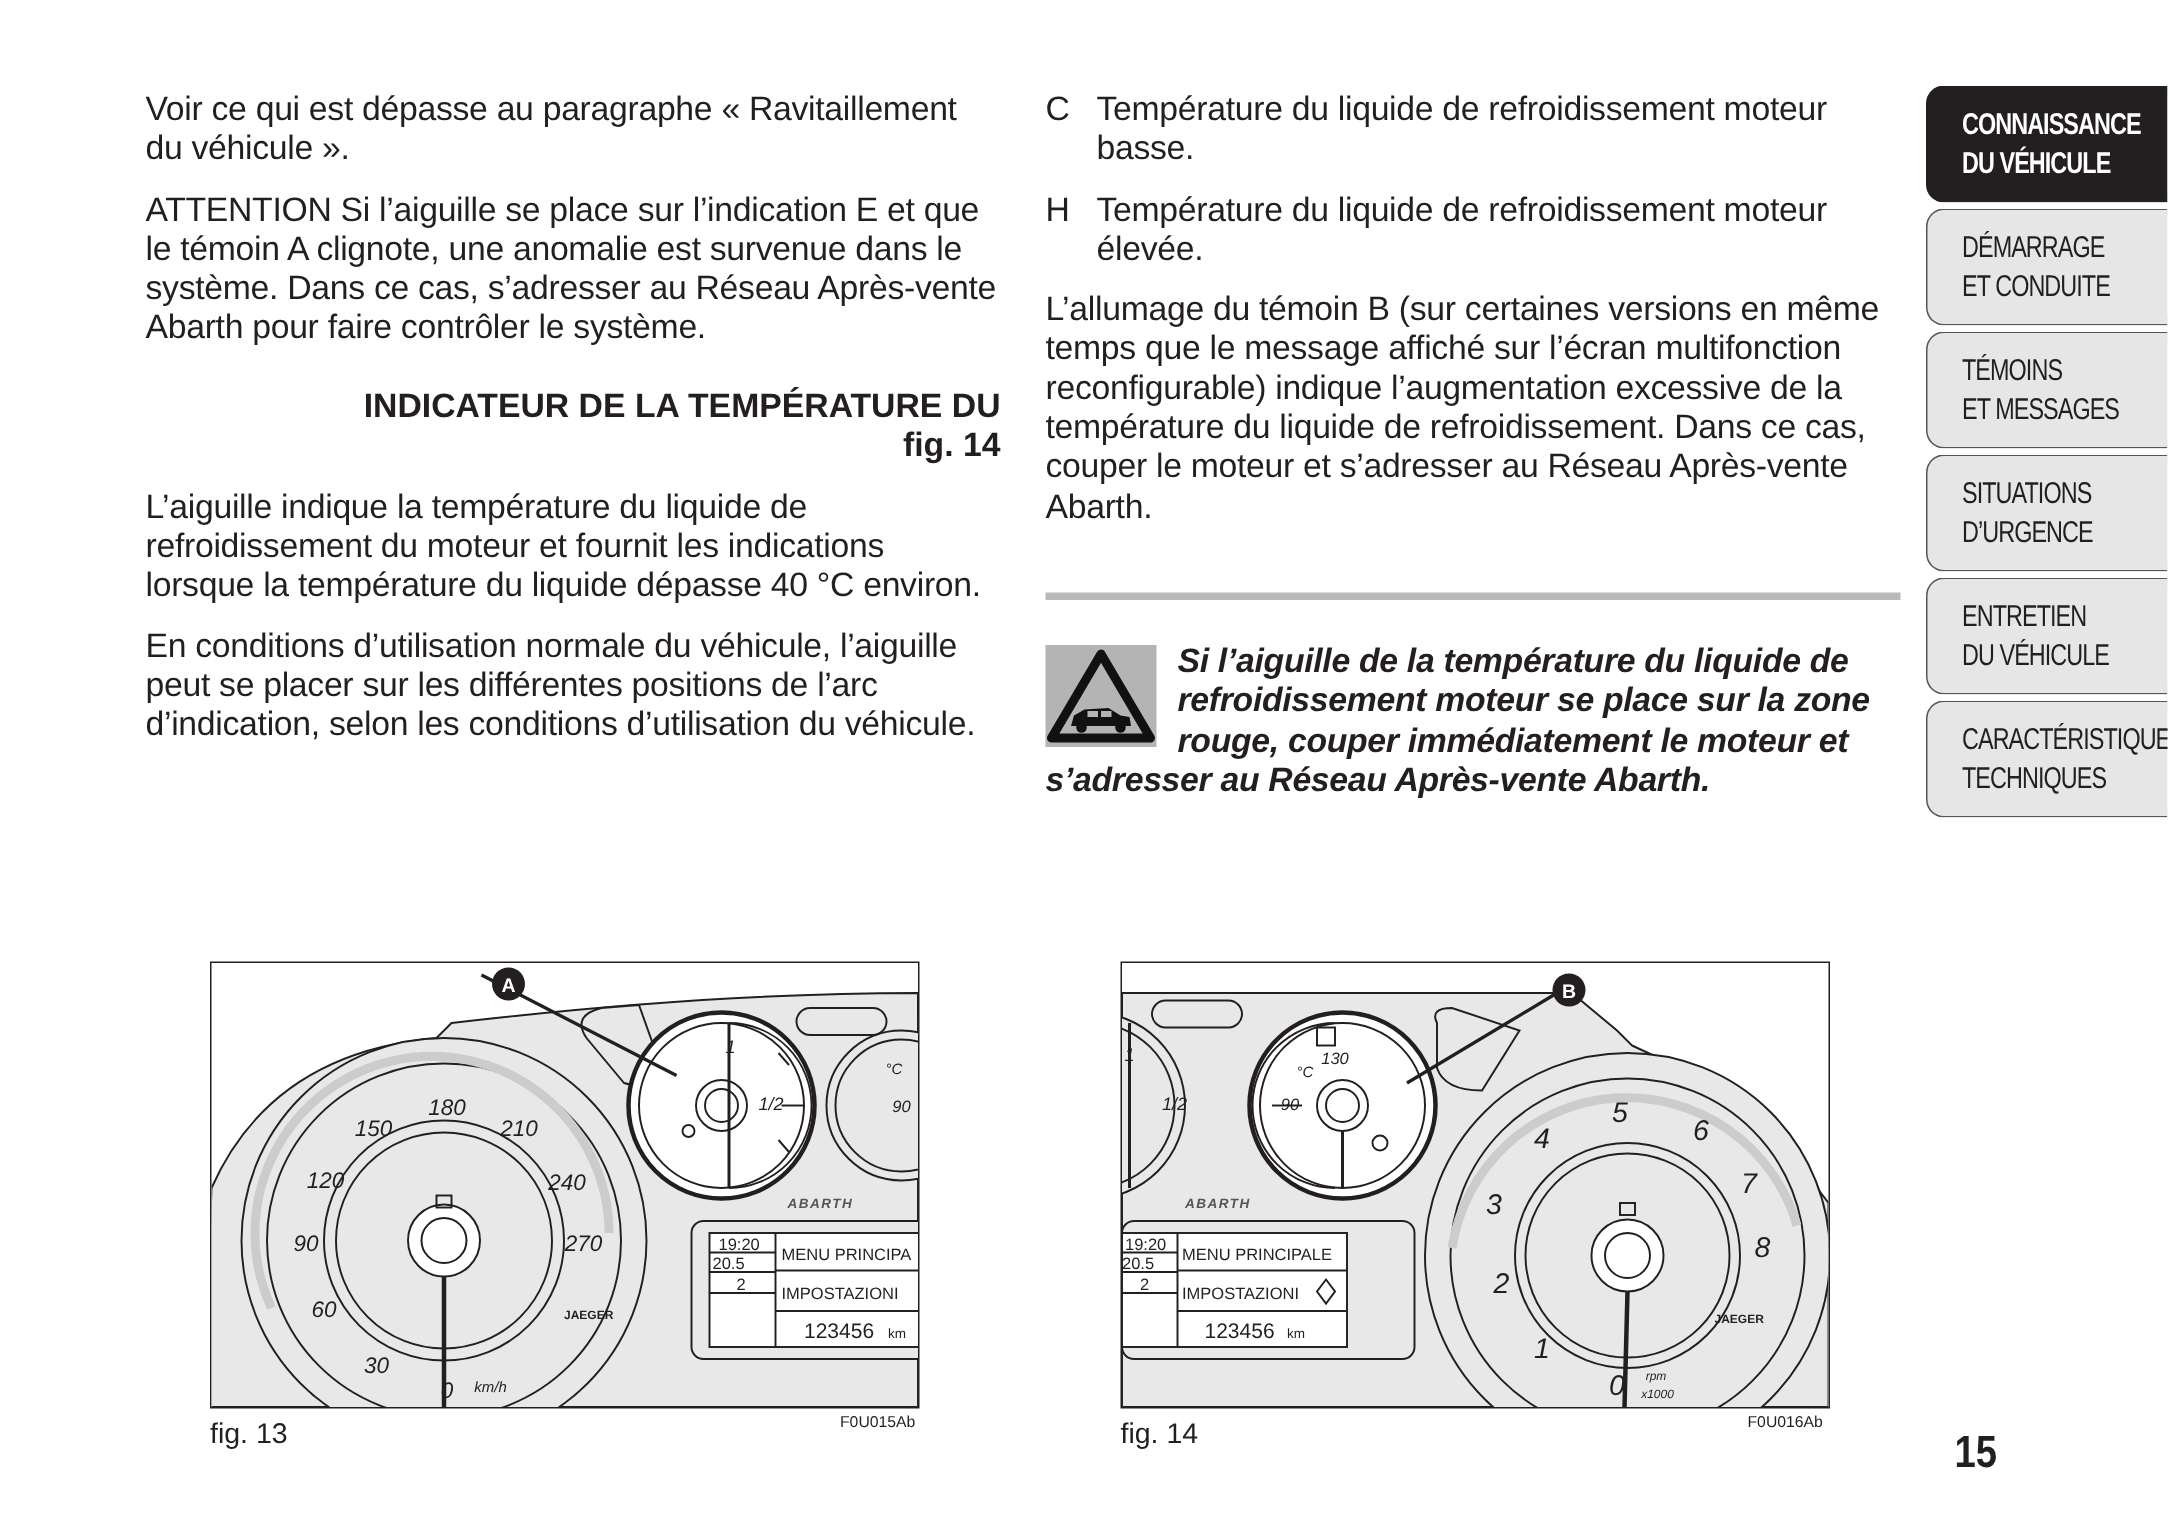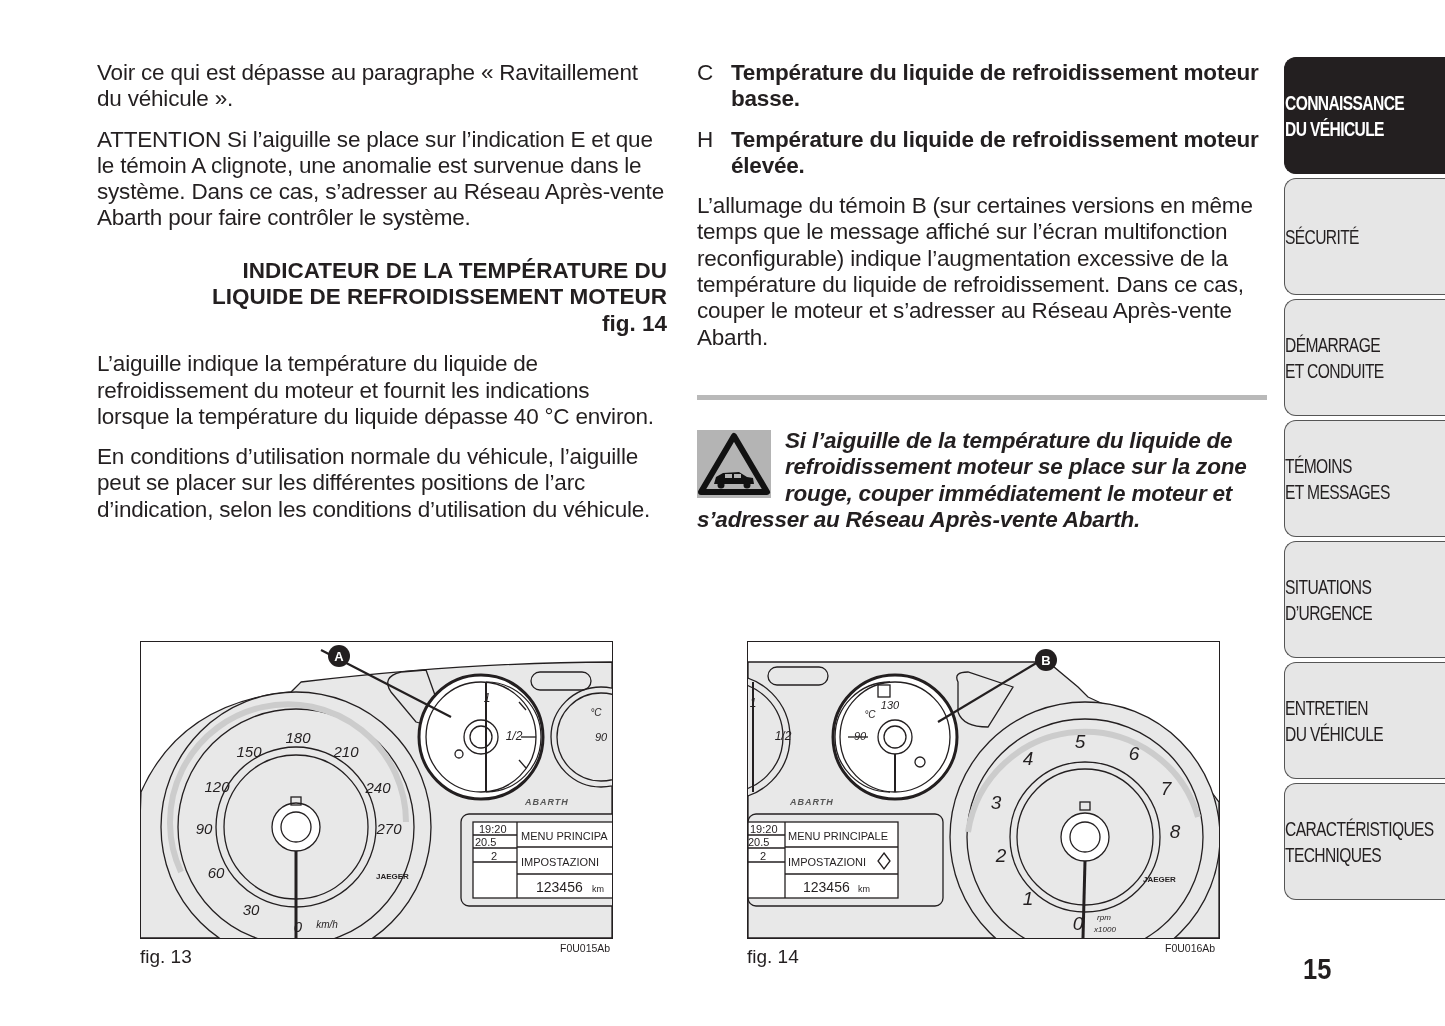--- a/index.html
+++ b/index.html
@@ -5,52 +5,51 @@
   html, body { margin:0; padding:0; background:#ffffff; }
   body { width:1445px; height:1026px; position:relative; overflow:hidden;
          font-family:"Liberation Sans", "DejaVu Sans", sans-serif; color:#231f20; }
   .col { position:absolute; top:60px; font-size:22.5px; line-height:26.3px; letter-spacing:-0.2px; }
   .col-left { left:97px; width:570px; }
   .col-right { left:697px; width:570px; }
   .col p { margin:0 0 14px 0; }
   .heading { font-weight:bold; font-size:22.5px; line-height:26.5px; margin:26px 0 14px 0; letter-spacing:0;text-align:right; }
   .defrow { display:flex; margin:0 0 14px 0; }
   .defrow .term { width:34px; flex:none; }
-  .defrow .desc { flex:1;font-weight:bold; }
+  .defrow .desc { flex:1; }
   .rule { height:5px; background:#b9b9b9; margin:44px 0 14px 0; }
   .warn { font-weight:bold; font-style:italic; font-size:22.5px; line-height:26.5px;margin-top:28px; }
   .warn-icon { float:left; width:74px; height:68px; background:#b4b4b4; margin:2px 14px 2px 0; position:relative; }
   .warn-icon svg { position:absolute; left:0; top:0; }
 
   .fig { position:absolute; top:641px; height:296px; border:1.5px solid #231f20; background:#fff; overflow:hidden; }
   .fig13 { left:140px; width:471px; }
   .fig14 { left:747px; width:471px; }
   .fig-caption { position:absolute; top:946px; font-size:19px; }
   .fig-code { position:absolute; top:942px; font-size:10.5px; font-weight:normal; }
 
   .tabs { position:absolute; left:1284px; top:57px; width:161px; }
-  .tab { position:relative; height:117px; margin-bottom:4px; border:1.5px solid #555; border-right:none;
+  .tab { position:relative; height:78px; margin-bottom:4px; border:1.5px solid #555; border-right:none;
          border-radius:12px 0 0 12px; background:#e6e6e6; box-sizing:border-box;
-         display:flex; align-items:center; padding-left:0; }
+         display:flex; align-items:center; padding-left:23px; }
   .tab span { font-family:"Liberation Sans Narrow","Liberation Sans", sans-serif; font-size:20px; line-height:26px;
               transform:scaleX(0.78); transform-origin:left center; white-space:pre; letter-spacing:-0.8px; display:block; color:#231f20; }
   .tab.active { background:#231f20; border-color:#231f20; }
   .tab.active span { color:#fff; font-weight:bold; }
   .page-num { position:absolute; left:1303px; top:952px; font-size:30px; font-weight:bold; transform:scaleX(0.85); transform-origin:left; }
   svg text { font-family:"Liberation Sans", sans-serif; }
 </style>
 </head>
 <body>
 
 <div class="col col-left">
   <p>Voir ce qui est dépasse au paragraphe « Ravitaillement du véhicule ».</p>
   <p>ATTENTION Si l’aiguille se place sur l’indication E et que le témoin A clignote, une anomalie est survenue dans le système. Dans ce cas, s’adresser au Réseau Après-vente Abarth pour faire contrôler le système.</p>
   <div class="heading">
     <div>INDICATEUR DE LA TEMPÉRATURE DU</div>
-    <div>LIQUIDE DE REFROIDISSEMENT MOTEUR</div>
     <div>fig. 14</div>
   </div>
   <p>L’aiguille indique la température du liquide de refroidissement du moteur et fournit les indications lorsque la température du liquide dépasse 40 °C environ.</p>
   <p>En conditions d’utilisation normale du véhicule, l’aiguille peut se placer sur les différentes positions de l’arc d’indication, selon les conditions d’utilisation du véhicule.</p>
 </div>
 
 <div class="col col-right">
   <div class="defrow">
     <span class="term">C</span>
     <span class="desc">Température du liquide de refroidissement moteur basse.</span>
@@ -221,23 +220,20 @@
 </div>
 <div class="fig-caption" style="left:747px;">fig. 14</div>
 <div class="fig-code" style="left:1165px;">F0U016Ab</div>
 
 <div class="tabs">
   <div class="tab active">
       <span>CONNAISSANCE
 DU VÉHICULE</span>
     </div>
   <div class="tab">
-      <span>SÉCURITÉ</span>
-    </div>
-  <div class="tab">
       <span>DÉMARRAGE
 ET CONDUITE</span>
     </div>
   <div class="tab">
       <span>TÉMOINS
 ET MESSAGES</span>
     </div>
   <div class="tab">
       <span>SITUATIONS
 D’URGENCE</span>

